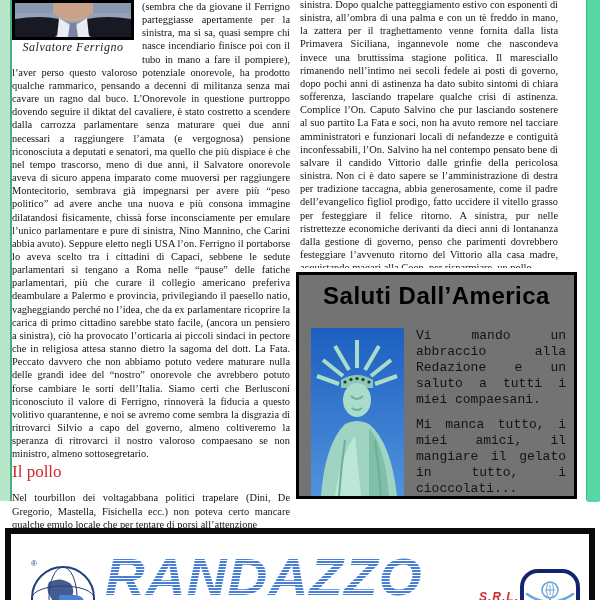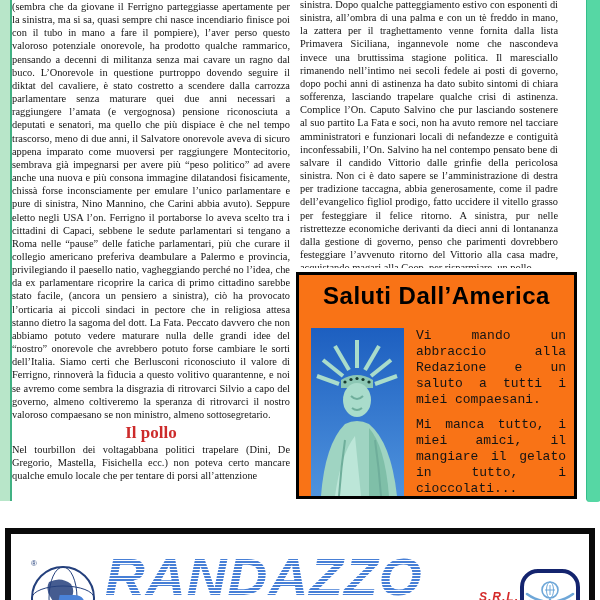--- a/index.html
+++ b/index.html
@@ -20,26 +20,26 @@
   .col-right{left:300px;top:-2px;width:258px;height:270px;overflow:hidden;}
   .col p{margin:0;}
 
   
   .photo-fig{float:left;width:122px;margin:0 8px 2px 0;}
   .photo-frame{width:116px;height:34px;border:3px solid #000;overflow:hidden;background:#8c9bb0;}
   .photo-frame svg{display:block;}
   .photo-caption{display:block;width:122px;text-align:center;font-style:italic;
                  font-size:12px;line-height:15px;letter-spacing:.5px;color:#222;}
 
-  .red-heading{margin:3px 0 1px 0;text-align:center;font-size:17px;line-height:18px;
-               font-weight:bold;color:#cc2b2b;font-family:"Liberation Serif",serif;}
+  .red-heading{margin:3px 0 10px 0;text-align:left;font-size:17px;line-height:18px;
+               font-weight:normal;color:#cc2b2b;font-family:"Liberation Serif",serif;}
 
   
   .saluti{position:absolute;left:296px;top:272px;width:275px;height:221px;
-          background:#f97316;border:3px solid #000;overflow:hidden;}
+          background:#737373;border:3px solid #000;overflow:hidden;}
   .saluti-title{margin-top:7px;text-align:center;font-family:"Liberation Sans",sans-serif;
                 font-weight:bold;font-size:24px;letter-spacing:.5px;color:#000;}
   .saluti-body{display:flex;margin:18px 8px 0 12px;font-family:Liberation Mono, monospace;}
   .statue{width:93px;height:168px;flex:0 0 93px;overflow:hidden;}
   .saluti-text{margin-left:12px;width:154px;font-size:13px;line-height:16px;text-align:justify;}
   .saluti-text p{margin:0 0 9px 0;}
   .saluti-sign{font-weight:bold;font-size:12.5px;letter-spacing:.5px;}
 
   
   .ad{position:absolute;left:5px;top:528px;width:578px;height:110px;
@@ -60,20 +60,35 @@
 </style>
 </head>
 <body>
 
 <div class="page">
 
   <div class="bar-left"></div>
   <div class="bar-right"></div>
 
   <div class="col col-left">
+    <figure class="photo-fig" style="margin-left:0;">
+      <div class="photo-frame">
+        <svg width="116" height="34" viewBox="0 0 116 34">
+          <rect x="0" y="0" width="116" height="34" fill="#93a2b6"></rect>
+          <rect x="0" y="0" width="116" height="10" fill="#8898ae"></rect>
+          <ellipse cx="58" cy="4" rx="20" ry="14" fill="#cfa78c"></ellipse>
+          <path d="M38 10 Q58 22 78 10 L78 0 L38 0 Z" fill="#caa287"></path>
+          <path d="M0 34 L0 16 Q25 12 44 16 L52 22 L40 34 Z" fill="#171a22"></path>
+          <path d="M116 34 L116 16 Q91 12 72 16 L64 22 L76 34 Z" fill="#171a22"></path>
+          <path d="M44 15 L58 24 L72 15 L74 34 L42 34 Z" fill="#e9ecf0"></path>
+          <path d="M55 20 L61 20 L63 34 L53 34 Z" fill="#7c82a0"></path>
+        </svg>
+      </div>
+      <figcaption class="photo-caption">Salvatore Ferrigno</figcaption>
+    </figure>
     <p>(sembra che da giovane il Ferrigno parteggiasse apertamente per la sinistra, ma si sa, quasi sempre chi nasce incendiario finisce poi con il tubo in mano a fare il pompiere), l’aver perso questo valoroso potenziale onorevole, ha prodotto qualche rammarico, pensando a decenni di militanza senza mai cavare un ragno dal buco. L’Onorevole in questione purtroppo dovendo seguire il diktat del cavaliere, è stato costretto a scendere dalla carrozza parlamentare senza maturare quei due anni necessari a raggiungere l’amata (e vergognosa) pensione riconosciuta a deputati e senatori, ma quello che più dispiace è che nel tempo trascorso, meno di due anni, il Salvatore onorevole aveva di sicuro appena imparato come muoversi per raggiungere Montecitorio, sembrava già impegnarsi per avere più “peso politico” ad avere anche una nuova e più consona immagine dilatandosi fisicamente, chissà forse inconsciamente per emulare l’unico parlamentare e pure di sinistra, Nino Mannino, che Carini abbia avuto). Seppure eletto negli USA l’on. Ferrigno il portaborse lo aveva scelto tra i cittadini di Capaci, sebbene le sedute parlamentari si tengano a Roma nelle “pause” delle fatiche parlamentari, più che curare il collegio americano preferiva deambulare a Palermo e provincia, privilegiando il paesello natio, vagheggiando perché no l’idea, che da ex parlamentare ricoprire la carica di primo cittadino sarebbe stato facile, (ancora un pensiero a sinistra), ciò ha provocato l’orticaria ai piccoli sindaci in pectore che in religiosa attesa stanno dietro la sagoma del dott. La Fata. Peccato davvero che non abbiamo potuto vedere maturare nulla delle grandi idee del “nostro” onorevole che avrebbero potuto forse cambiare le sorti dell’Italia. Siamo certi che Berlusconi riconosciuto il valore di Ferrigno, rinnoverà la fiducia a questo volitivo quarantenne, e noi se avremo come sembra la disgrazia di ritrovarci Silvio a capo del governo, almeno coltiveremo la speranza di ritrovarci il nostro valoroso compaesano se non ministro, almeno sottosegretario.</p>
     <h2 class="red-heading">Il pollo</h2>
     <p>Nel tourbillon dei voltagabbana politici trapelare (Dini, De Gregorio, Mastella, Fisichella ecc.) non poteva certo mancare qualche emulo locale che per tentare di porsi all’attenzione</p>
   </div>
 
   <div class="col col-right">
     <p>sinistra. Dopo qualche patteggiamento estivo con esponenti di sinistra, all’ombra di una palma e con un tè freddo in mano, la zattera per il traghettamento venne fornita dalla lista Primavera Siciliana, ingannevole nome che nascondeva invece una bruttissima stagione politica. Il maresciallo rimanendo nell’intimo nei secoli fedele ai posti di governo, dopo pochi anni di astinenza ha dato subito sintomi di chiara sofferenza, lasciando trapelare qualche crisi di astinenza. Complice l’On. Caputo Salvino che pur lasciando sostenere al suo partito La Fata e soci, non ha avuto remore nel tacciare amministratori e funzionari locali di nefandezze e contiguità inconfessabili, l’On. Salvino ha nel contempo pensato bene di salvare il candido Vittorio dalle grinfie della pericolosa sinistra. Non ci è dato sapere se l’amministrazione di destra per tradizione taccagna, abbia generosamente, come il padre dell’evangelico figliol prodigo, fatto uccidere il vitello grasso per festeggiare il felice ritorno. A sinistra, pur nelle ristrettezze economiche derivanti da dieci anni di lontananza dalla gestione di governo, penso che parimenti dovrebbero festeggiare l’avvenuto ritorno del Vittorio alla casa madre, acquistando magari alla Coop, per risparmiare, un pollo.</p>
   </div>
 
   <div class="saluti">

